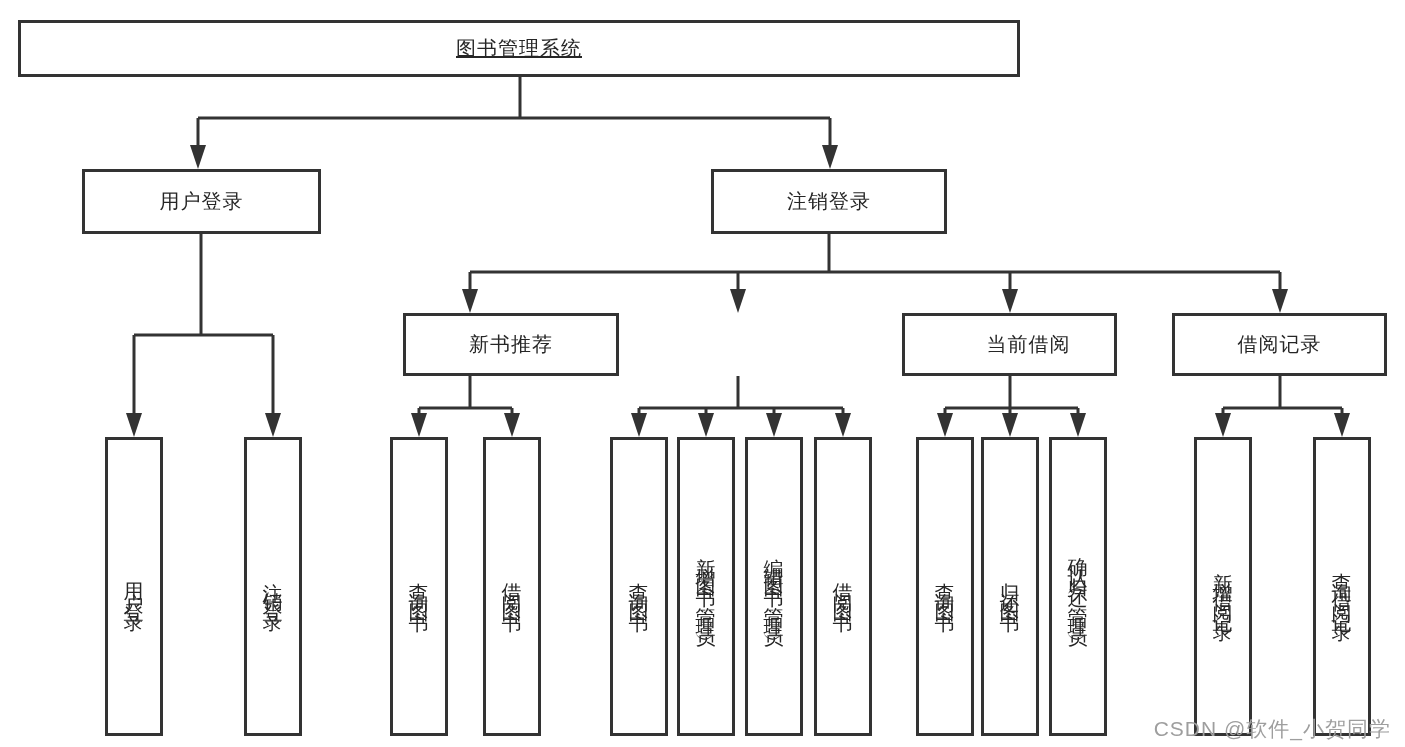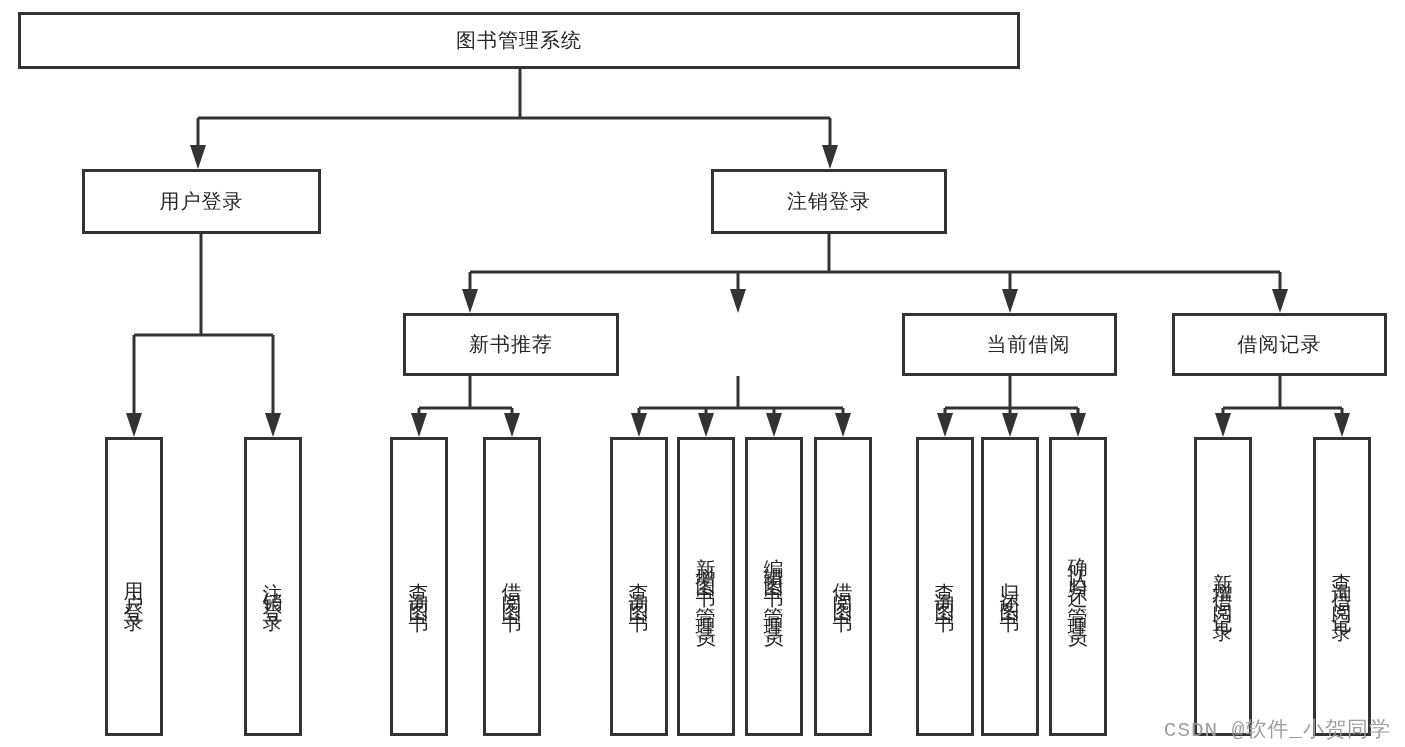--- a/index.html
+++ b/index.html
@@ -56,21 +56,20 @@
   }
   #watermark {
     position: absolute;
     right: 14px;
     bottom: 4px;
     font-size: 21px;
     color: #9e9e9e;
     letter-spacing: 1px;
     z-index: 3;
     white-space: nowrap;
-    font-family: Liberation Mono, monospace;
   }
 </style>
 </head>
 <body>
 
 <div id="stage">
 
   <svg id="connector-layer" viewBox="0 0 1405 747" xmlns="http://www.w3.org/2000/svg">
       <line x1="520" y1="67" x2="520" y2="118" stroke="#333333" stroke-width="3"></line>
       <line x1="198" y1="118" x2="830" y2="118" stroke="#333333" stroke-width="3"></line>
@@ -119,21 +118,21 @@
       <line x1="1010" y1="408" x2="1010" y2="417" stroke="#333333" stroke-width="3"></line>
       <polygon points="1010,437 1002,413 1018,413" fill="#333333"></polygon>
       <line x1="1078" y1="408" x2="1078" y2="417" stroke="#333333" stroke-width="3"></line>
       <polygon points="1078,437 1070,413 1086,413" fill="#333333"></polygon>
       <line x1="1223" y1="408" x2="1223" y2="417" stroke="#333333" stroke-width="3"></line>
       <polygon points="1223,437 1215,413 1231,413" fill="#333333"></polygon>
       <line x1="1342" y1="408" x2="1342" y2="417" stroke="#333333" stroke-width="3"></line>
       <polygon points="1342,437 1334,413 1350,413" fill="#333333"></polygon>
     </svg>
 
-  <div class="hbox" style="left:18px; top:12px; width:1002px; height:57px;">
+  <div class="hbox" style="left:18px; top:20px; width:1002px; height:57px;text-decoration:underline;">
     <span>图书管理系统</span>
   </div>
 
   <div class="hbox" style="left:82px; top:169px; width:239px; height:65px;">
     <span>用户登录</span>
   </div>
   <div class="hbox" style="left:711px; top:169px; width:236px; height:65px;">
     <span>注销登录</span>
   </div>
 

